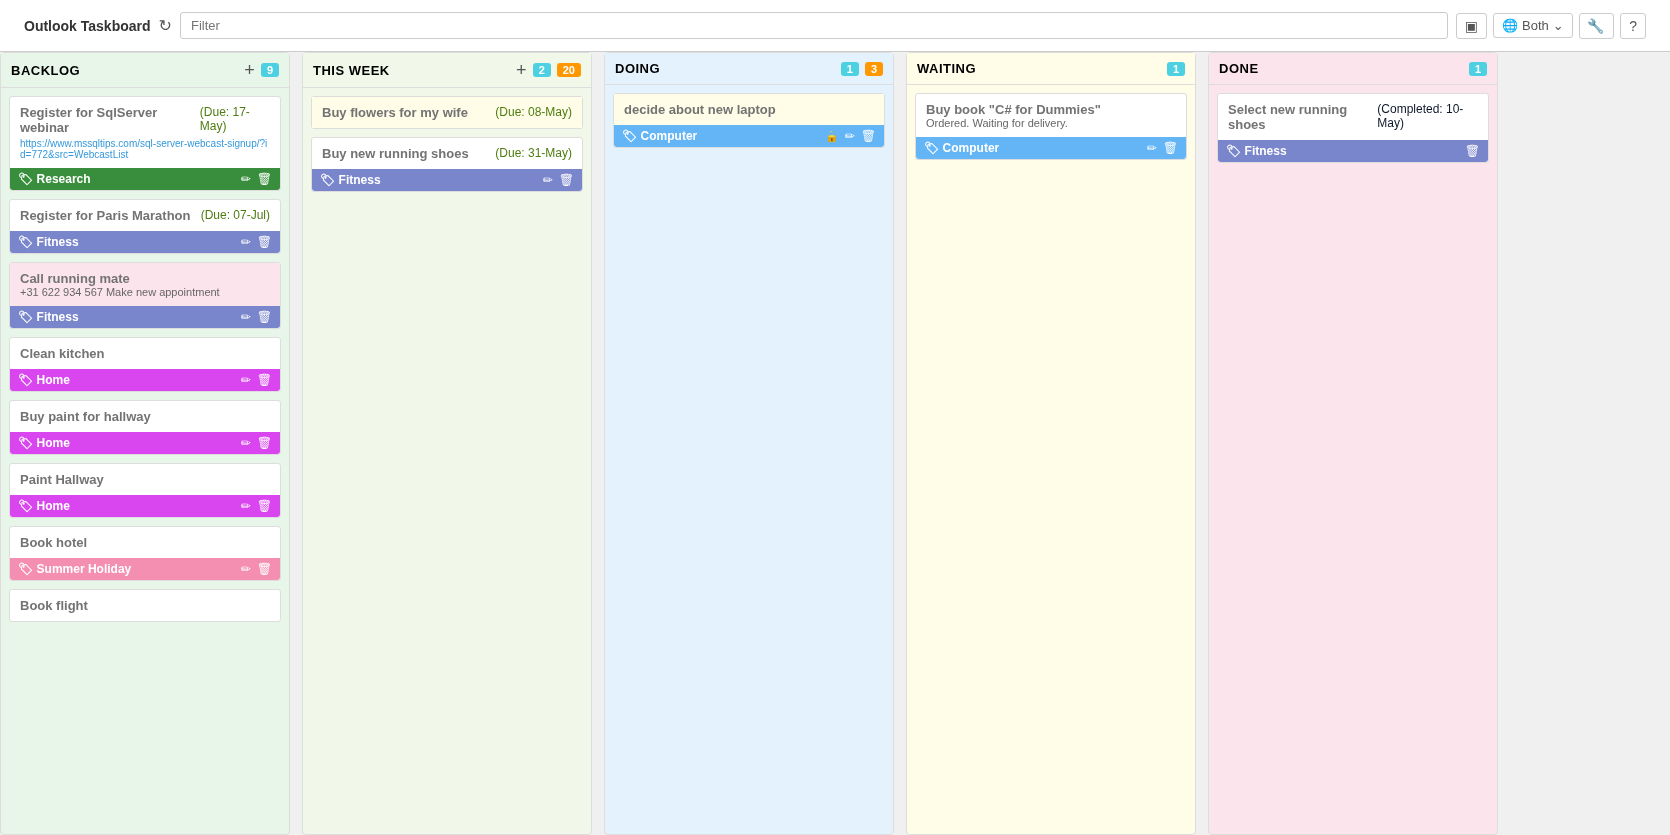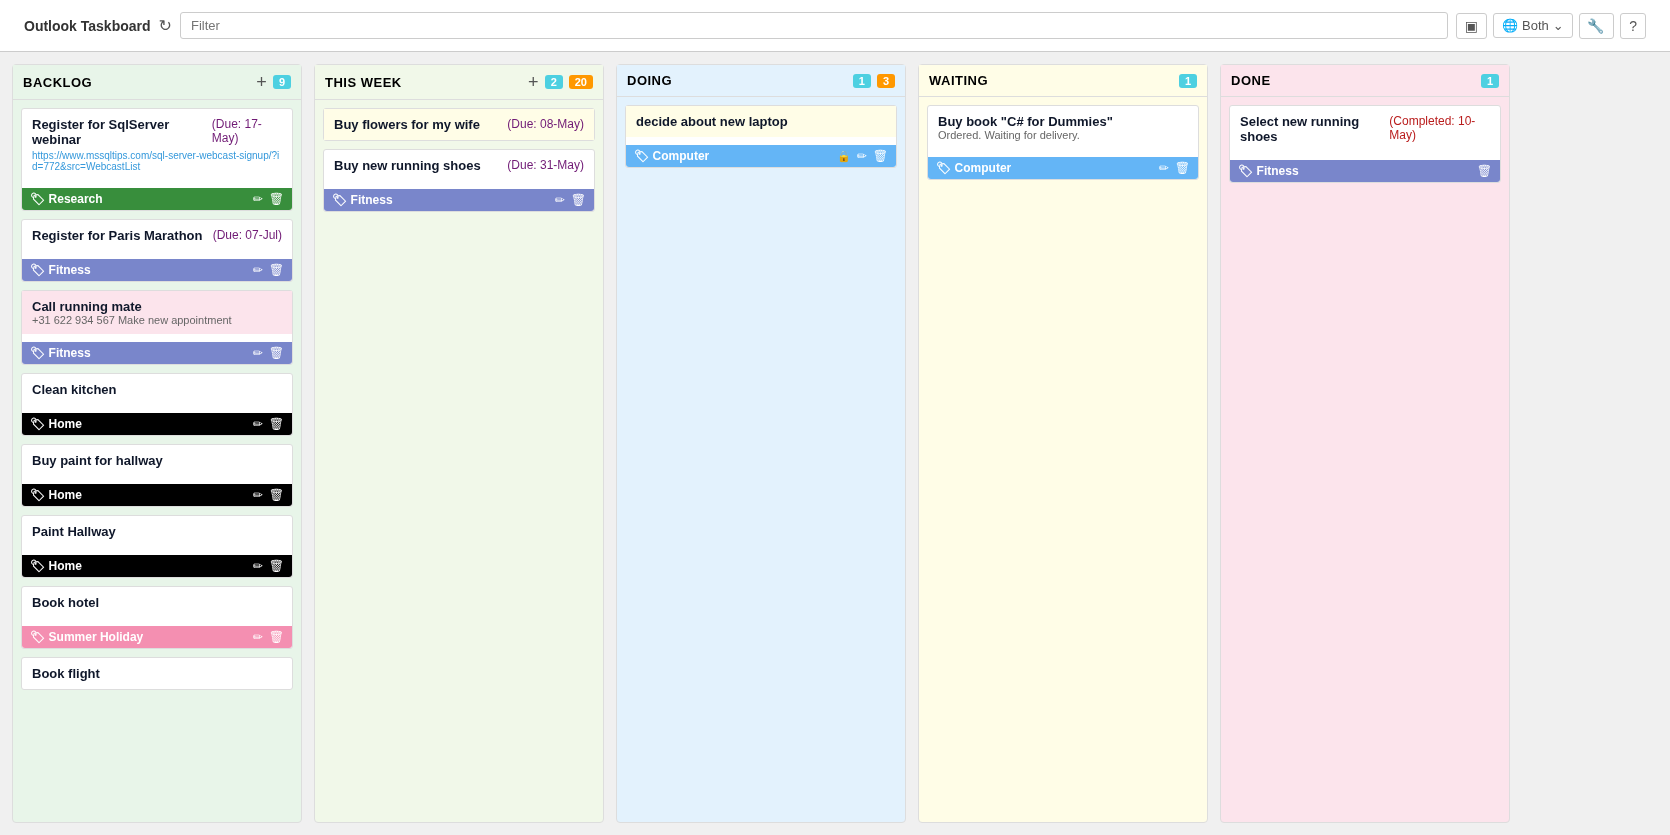--- a/index.html
+++ b/index.html
@@ -25,21 +25,21 @@
       background: none; border: 1px solid #ccc; border-radius: 3px; padding: 4px 8px; cursor: pointer; font-size: 14px; color: #555;
       display: flex; align-items: center; gap: 3px;
     }
     .both-btn { display: flex; align-items: center; gap: 4px; font-size: 13px; }
 
     
     #board {
       display: flex; flex-direction: row;
       height: calc(835px - 52px);
       overflow-x: auto;
-      padding: 12px; gap: 12px;
+      padding: 0; gap: 12px;
     }
 
     
     .column {
       width: 290px; min-width: 290px;
       background: #f8f8f8;
       border: 1px solid #ddd;
       border-radius: 4px;
       display: flex; flex-direction: column;
     }
@@ -62,40 +62,40 @@
     .cards-area {
       flex: 1; overflow-y: auto; padding: 8px;
       display: flex; flex-direction: column; gap: 8px;
     }
 
     
     .card {
       background: #fff; border: 1px solid #ddd; border-radius: 3px;
     }
     .card-body { padding: 8px 10px; }
-    .card-title { font-size: 13px; font-weight: 600; color: #0f172a; }
-    .card-due { font-size: 12px; color: #701a75; margin-left: 6px; }
+    .card-title { font-size: 13px; font-weight: 600; color: #737373; }
+    .card-due { font-size: 12px; color: #4d7c0f; margin-left: 6px; }
     .card-title-row { display: flex; justify-content: space-between; align-items: flex-start; }
     .card-text { font-size: 11px; color: #666; margin-top: 0; }
     .card-link { font-size: 10px; color: #3498db; margin-top: 3px; word-break: break-all; }
 
     
     .tag-bar {
       display: flex; align-items: center; justify-content: space-between;
       padding: 4px 8px; border-radius: 0 0 3px 3px;
-      margin-top: 8px;
+      margin-top: 0;
     }
     .tag-label { display: flex; align-items: center; gap: 4px; font-size: 12px; font-weight: 600; color: #fff; }
     .tag-actions { display: flex; gap: 6px; }
     .tag-action-btn { background: none; border: none; cursor: pointer; font-size: 12px; color: #fff; }
 
     
     .tag-research { background: #388e3c; }
     .tag-fitness { background: #7986cb; }
-    .tag-home { background: #000000; gap: 36px; }
+    .tag-home { background: #d946ef; gap: 36px; }
     .tag-summer { background: #f48fb1; }
     .tag-computer { background: #64b5f6; }
 
     
     .cards-area::-webkit-scrollbar { width: 6px; }
     .cards-area::-webkit-scrollbar-thumb { background: #ccc; border-radius: 3px; }
 
     
     .col-backlog { background: #e8f5e9; }
     .col-backlog .column-header { background: #e8f5e9; }
@@ -342,21 +342,21 @@
     <div class="column col-done">
       <div class="column-header">
         <span class="col-title">DONE</span>
         <span class="badge badge-cyan">1</span>
       </div>
       <div class="cards-area">
         <div class="card">
           <div class="card-body">
             <div class="card-title-row">
               <span class="card-title">Select new running shoes</span>
-              <span class="card-due" style="color: #b91c1c;">(Completed: 10-May)</span>
+              <span class="card-due" style="color: #0f172a;">(Completed: 10-May)</span>
             </div>
           </div>
           <div class="tag-bar tag-fitness">
             <span class="tag-label">🏷 Fitness</span>
             <div class="tag-actions">
               <button class="tag-action-btn">🗑</button>
             </div>
           </div>
         </div>
       </div>

